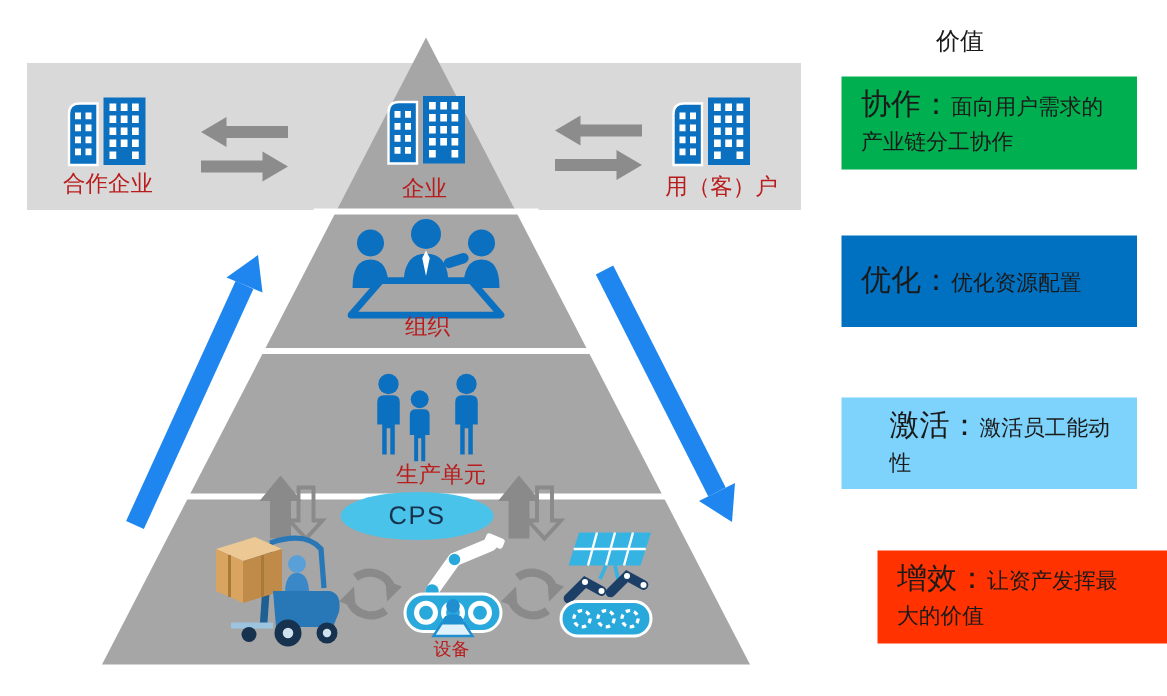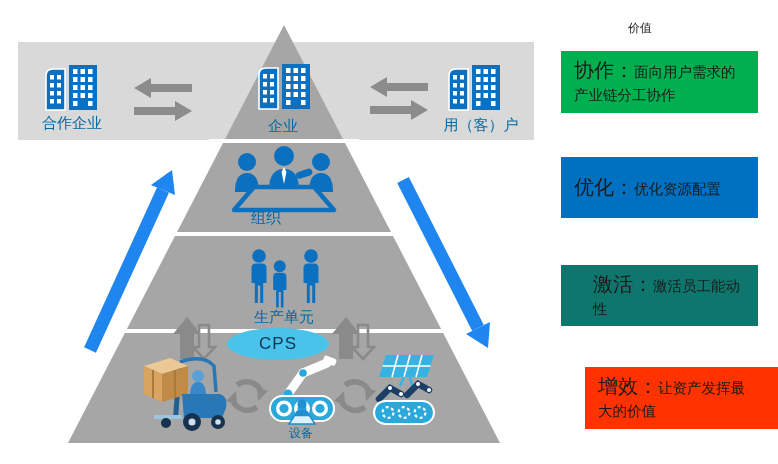--- a/index.html
+++ b/index.html
@@ -1,22 +1,22 @@
 <!DOCTYPE html>
 <html><head>
 <meta charset="utf-8">
 <style>
   html,body{margin:0;padding:0;background:#fff;}
   .stage{position:relative;width:778px;height:464px;background:#fff;overflow:hidden;
          font-family:"Liberation Sans",sans-serif;color:#1a1a1a;}
   .stage svg{position:absolute;left:0;top:0;}
   .lbl{position:absolute;transform:translate(-50%,-50%);white-space:nowrap;
-       font-size:15px;color:#0369a1;z-index:3;}
+       font-size:15px;color:#b91c1c;z-index:3;}
   .lbl-cps{font-size:17px;color:#16324f;font-weight:normal;letter-spacing:1px;}
-  .panel-title{position:absolute;transform:translate(-50%,-50%);font-size:12px;z-index:3;}
+  .panel-title{position:absolute;transform:translate(-50%,-50%);font-size:16px;z-index:3;}
   .vcard{position:absolute;left:561px;width:197px;box-sizing:border-box;
          padding:4px 9px 4px 13px;display:flex;align-items:center;z-index:3;}
   .vb-big{font-size:20px;line-height:26px;}
   .vb-desc{font-size:14.5px;line-height:23px;white-space:pre-line;}
   .vc-1{top:51px;height:62px;}
   .vc-2{top:157px;height:61px;}
   .vc-3{top:265px;height:61px;}
   .vc-4{top:367px;height:62px;margin-left:24px;}
 </style>
 </head>
@@ -197,38 +197,38 @@
       <circle cx="14" cy="59.5" r="5.4"></circle>
           <circle cx="30" cy="59.5" r="5.4"></circle>
           <circle cx="46" cy="59.5" r="5.4"></circle>
     </g>
   </g>
 </svg>
 
 <div class="lbl" style="left:72px;top:123px">合作企业</div>
 <div class="lbl" style="left:283px;top:126px">企业</div>
 <div class="lbl" style="left:481px;top:125px">用（客）户</div>
-<div class="lbl" style="left:266px;top:218px">组织</div>
-<div class="lbl" style="left:284px;top:317px">生产单元</div>
+<div class="lbl" style="left:285px;top:218px">组织</div>
+<div class="lbl" style="left:294px;top:317px">生产单元</div>
 <div class="lbl lbl-cps" style="left:278px;top:344px">CPS</div>
 <div class="lbl" style="left:301px;top:433px;font-size:12px">设备</div>
 
 <div>
   <div class="panel-title" style="left:640px;top:28px">价值</div>
 
   <div class="vcard vc-1" style="background-color: rgb(0, 176, 80);">
     <div><span class="vb-big">协作：</span><span class="vb-desc">面向用户需求的
 产业链分工协作</span></div>
   </div>
 
   <div class="vcard vc-2" style="background-color: rgb(0, 112, 192);">
     <div><span class="vb-big">优化：</span><span class="vb-desc">优化资源配置</span></div>
   </div>
 
-  <div class="vcard vc-3" style="background-color: #0f766e; padding-left: 32px;">
+  <div class="vcard vc-3" style="background-color: #7dd3fc; padding-left: 32px;">
     <div><span class="vb-big">激活：</span><span class="vb-desc">激活员工能动性</span></div>
   </div>
 
   <div class="vcard vc-4" style="background-color: rgb(255, 50, 0);">
     <div><span class="vb-big">增效：</span><span class="vb-desc">让资产发挥最
 大的价值</span></div>
   </div>
 </div>
 
 </div>

